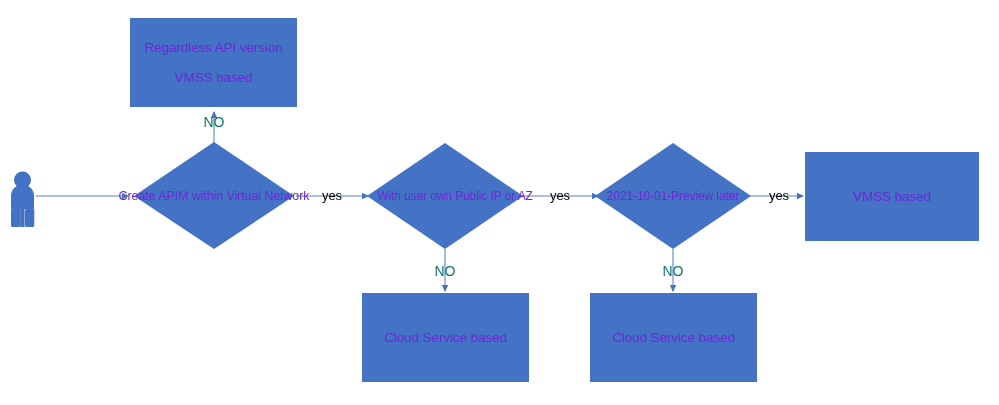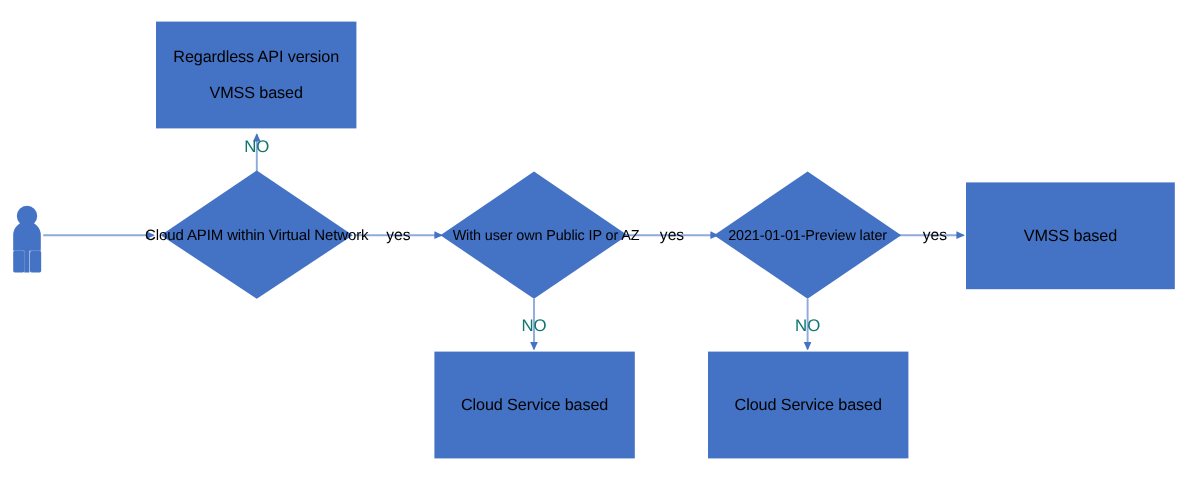--- a/index.html
+++ b/index.html
@@ -20,21 +20,21 @@
     left: 0;
     top: 0;
     width: 999px;
     height: 405px;
   }
   .node-label {
     position: absolute;
     display: flex;
     align-items: center;
     justify-content: center;
-    color: #000000;
+    color: #6d28d9;
     font-size: 13.5px;
     font-family: "Liberation Sans", sans-serif;
     white-space: nowrap;
     pointer-events: none;
     letter-spacing: -0.1px;
   }
   .box-label {
     flex-direction: column;
     line-height: 1.0;
   }
@@ -111,25 +111,25 @@
     <rect x="362" y="293" width="167" height="89" fill="#4472C4"></rect>
 
     <rect x="590" y="293" width="167" height="89" fill="#4472C4"></rect>
   </svg>
 
   <div class="node-label box-label" style="left:130px; top:18px; width:167px; height:89px;">
     <span class="l1">Regardless API version</span>
     <span class="l2">VMSS based</span>
   </div>
 
-  <div class="node-label" style="left:114px; top:186px; width:200px; height:20px; font-size:12.5px;">Cloud APIM within Virtual Network</div>
+  <div class="node-label" style="left:114px; top:186px; width:200px; height:20px; font-size:12.5px;">Create APIM within Virtual Network</div>
 
   <div class="node-label" style="left:367px; top:187px; width:176px; height:18px; font-size:12px;">With user own Public IP or AZ</div>
 
-  <div class="node-label" style="left:589px; top:187px; width:168px; height:18px; font-size:12px;">2021-01-01-Preview later</div>
+  <div class="node-label" style="left:589px; top:187px; width:168px; height:18px; font-size:12px;">2021-10-01-Preview later</div>
 
   <div class="node-label" style="left:805px; top:152px; width:174px; height:89px;">VMSS based</div>
 
   <div class="node-label" style="left:362px; top:293px; width:167px; height:89px;">Cloud Service based</div>
 
   <div class="node-label" style="left:590px; top:293px; width:167px; height:89px;">Cloud Service based</div>
 
   <div class="edge-label no" style="left:192px; top:114px; width:44px;">NO</div>
 
   <div class="edge-label yes" style="left:303px; top:188px; width:58px;">yes</div>

